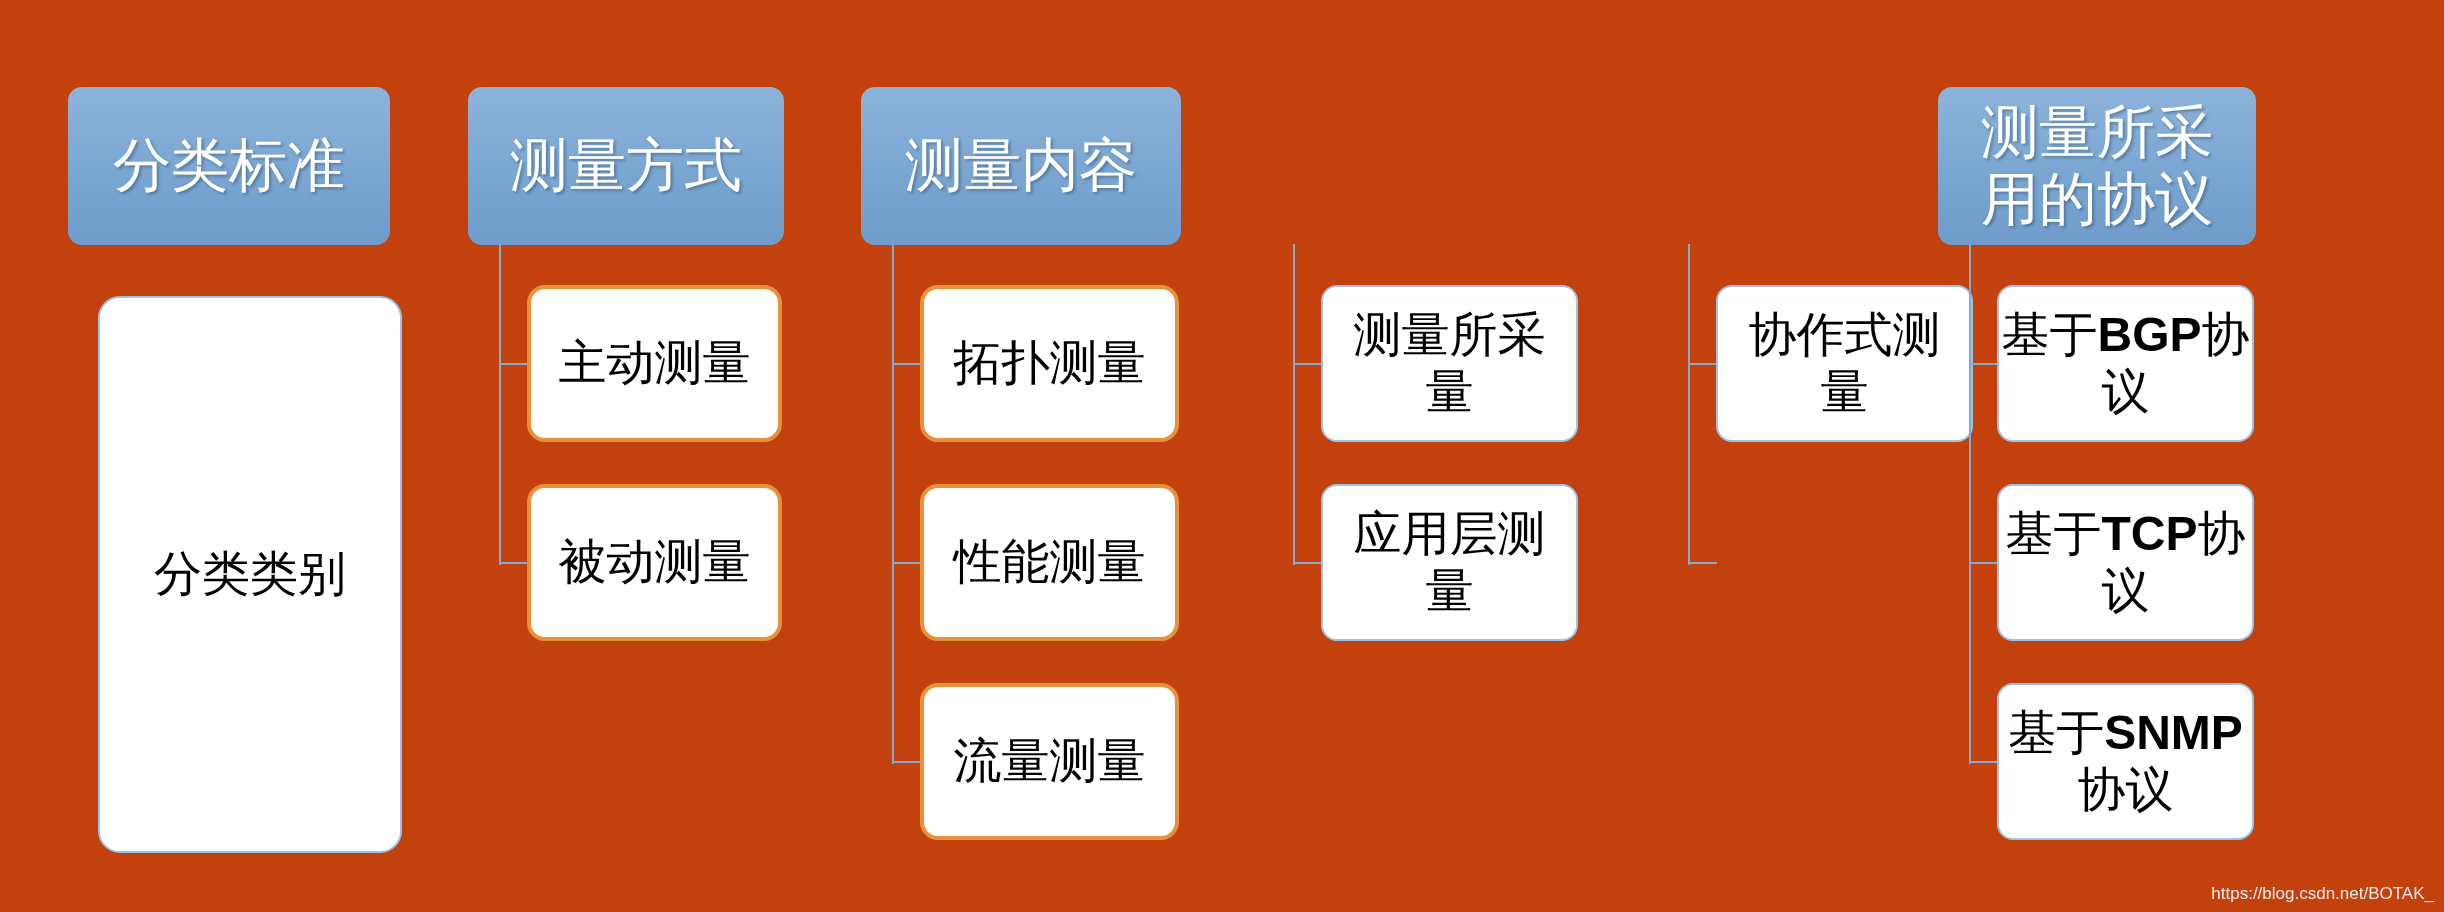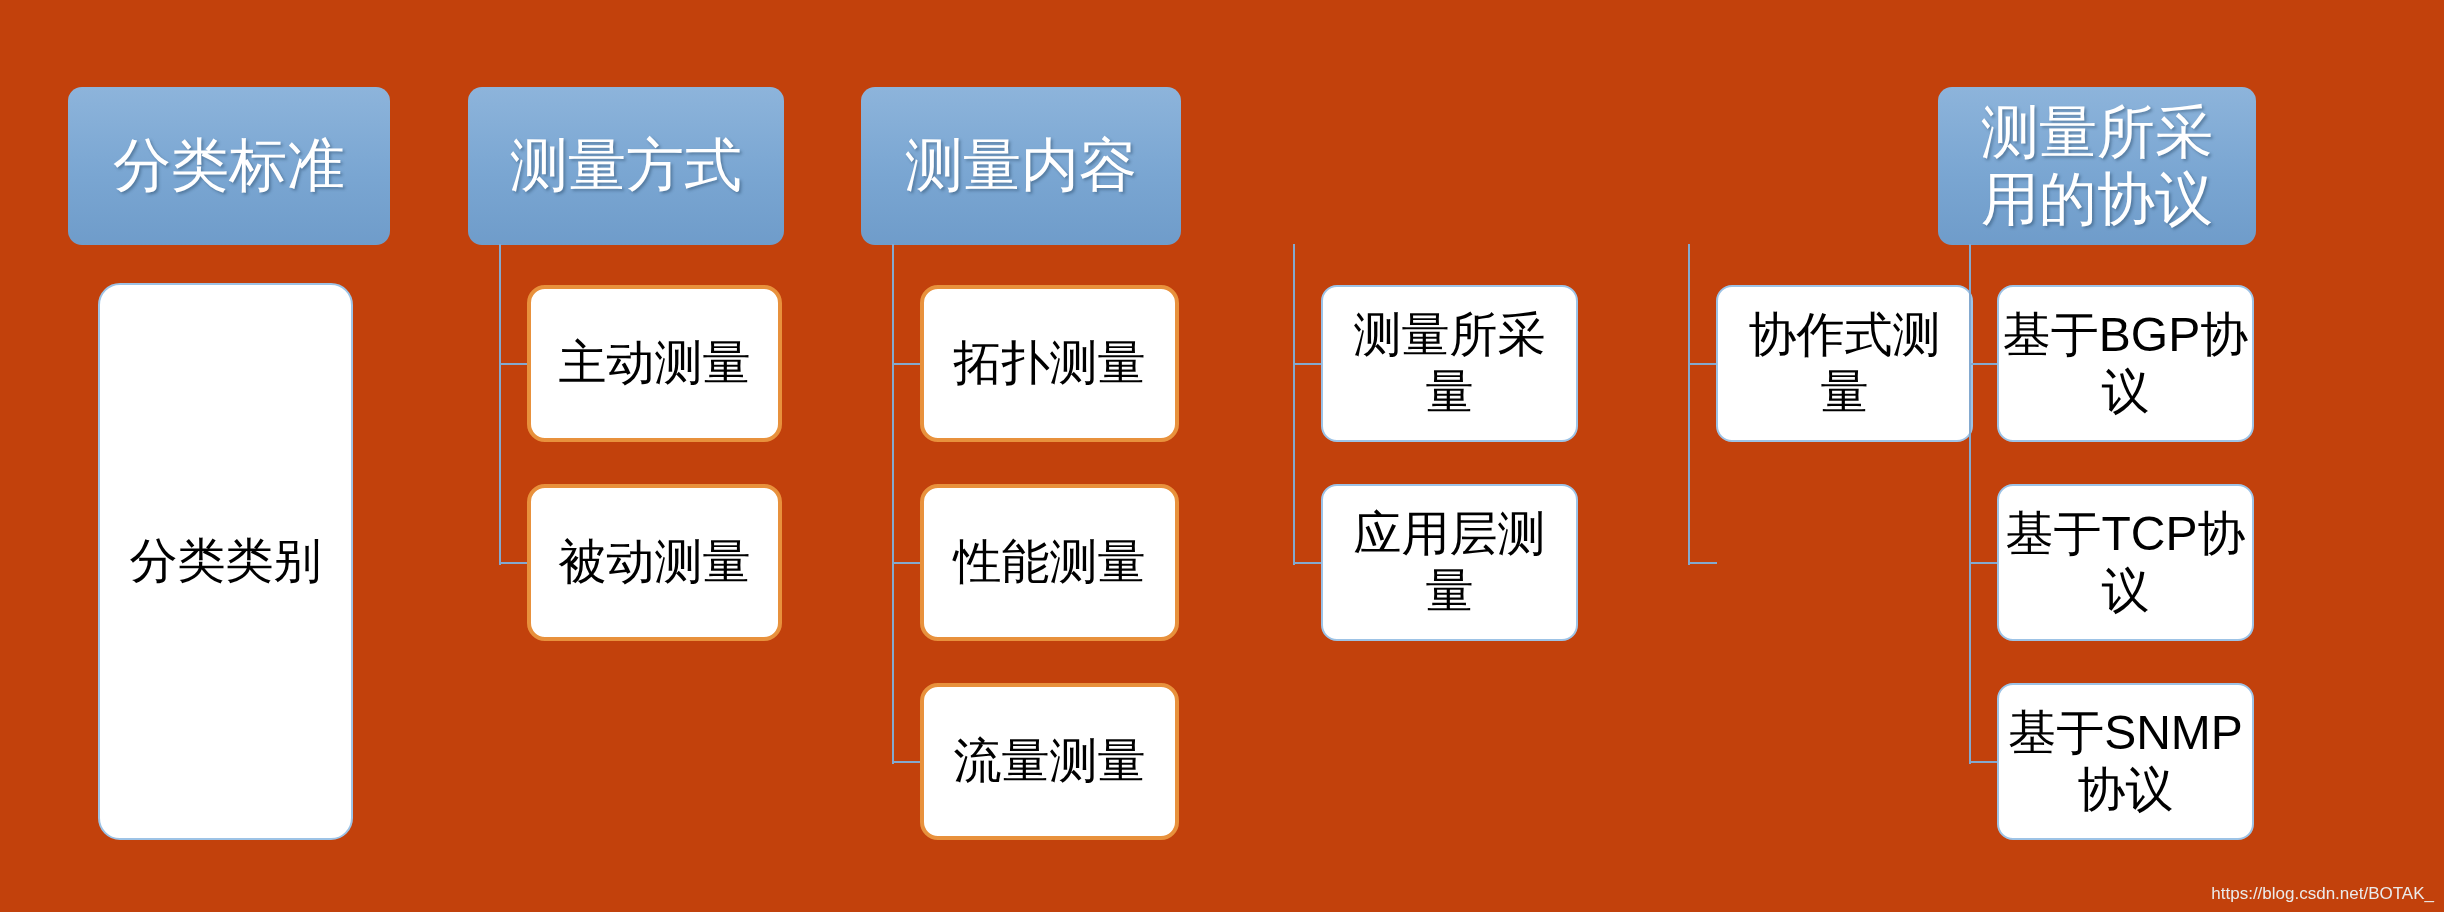--- a/index.html
+++ b/index.html
@@ -34,37 +34,37 @@
     background: #ffffff; box-sizing: border-box;
     display: flex; align-items: center; justify-content: center;
     color: #000000; font-size: 48px; line-height: 1.18;
     text-align: center; white-space: pre-line;
   }
   .node.orange { border: 4px solid var(--orange); border-radius: 18px; }
   .node.blue   { border: 2px solid var(--lightblue); border-radius: 16px; }
   .node.r1 { top: 198px; }
   .node.r2 { top: 397px; }
   .node.r3 { top: 596px; }
-  .node.tall { left: 30px; width: 255px; right: auto; top: 196px; height: 557px; border-radius: 22px; }
+  .node.tall { left: 30px; width: 304px; right: auto; top: 209px; height: 557px; border-radius: 22px; }
 
   .vline {
     position: absolute; left: 31px; top: 157px; width: 2px;
     background: var(--connector);
   }
   .vline.two   { height: 321px; }
   .vline.three { height: 520px; }
   .stub {
     position: absolute; left: 31px; width: 29px; height: 2px;
     background: var(--connector);
   }
   .stub.s1 { top: 276px; }
   .stub.s2 { top: 475px; }
   .stub.s3 { top: 674px; }
 
-  .lat { font-family: "Liberation Sans", "DejaVu Sans", sans-serif; font-weight: 400; }
+  .lat { font-family: "Liberation Sans", "DejaVu Sans", sans-serif; font-weight: 700; }
 
   .watermark {
     position: absolute; right: 10px; bottom: 8px;
     font-family: "Liberation Sans", "DejaVu Sans", sans-serif;
     font-size: 17px; color: var(--watermark);
   }
 </style>
 </head>
 <body>
 

